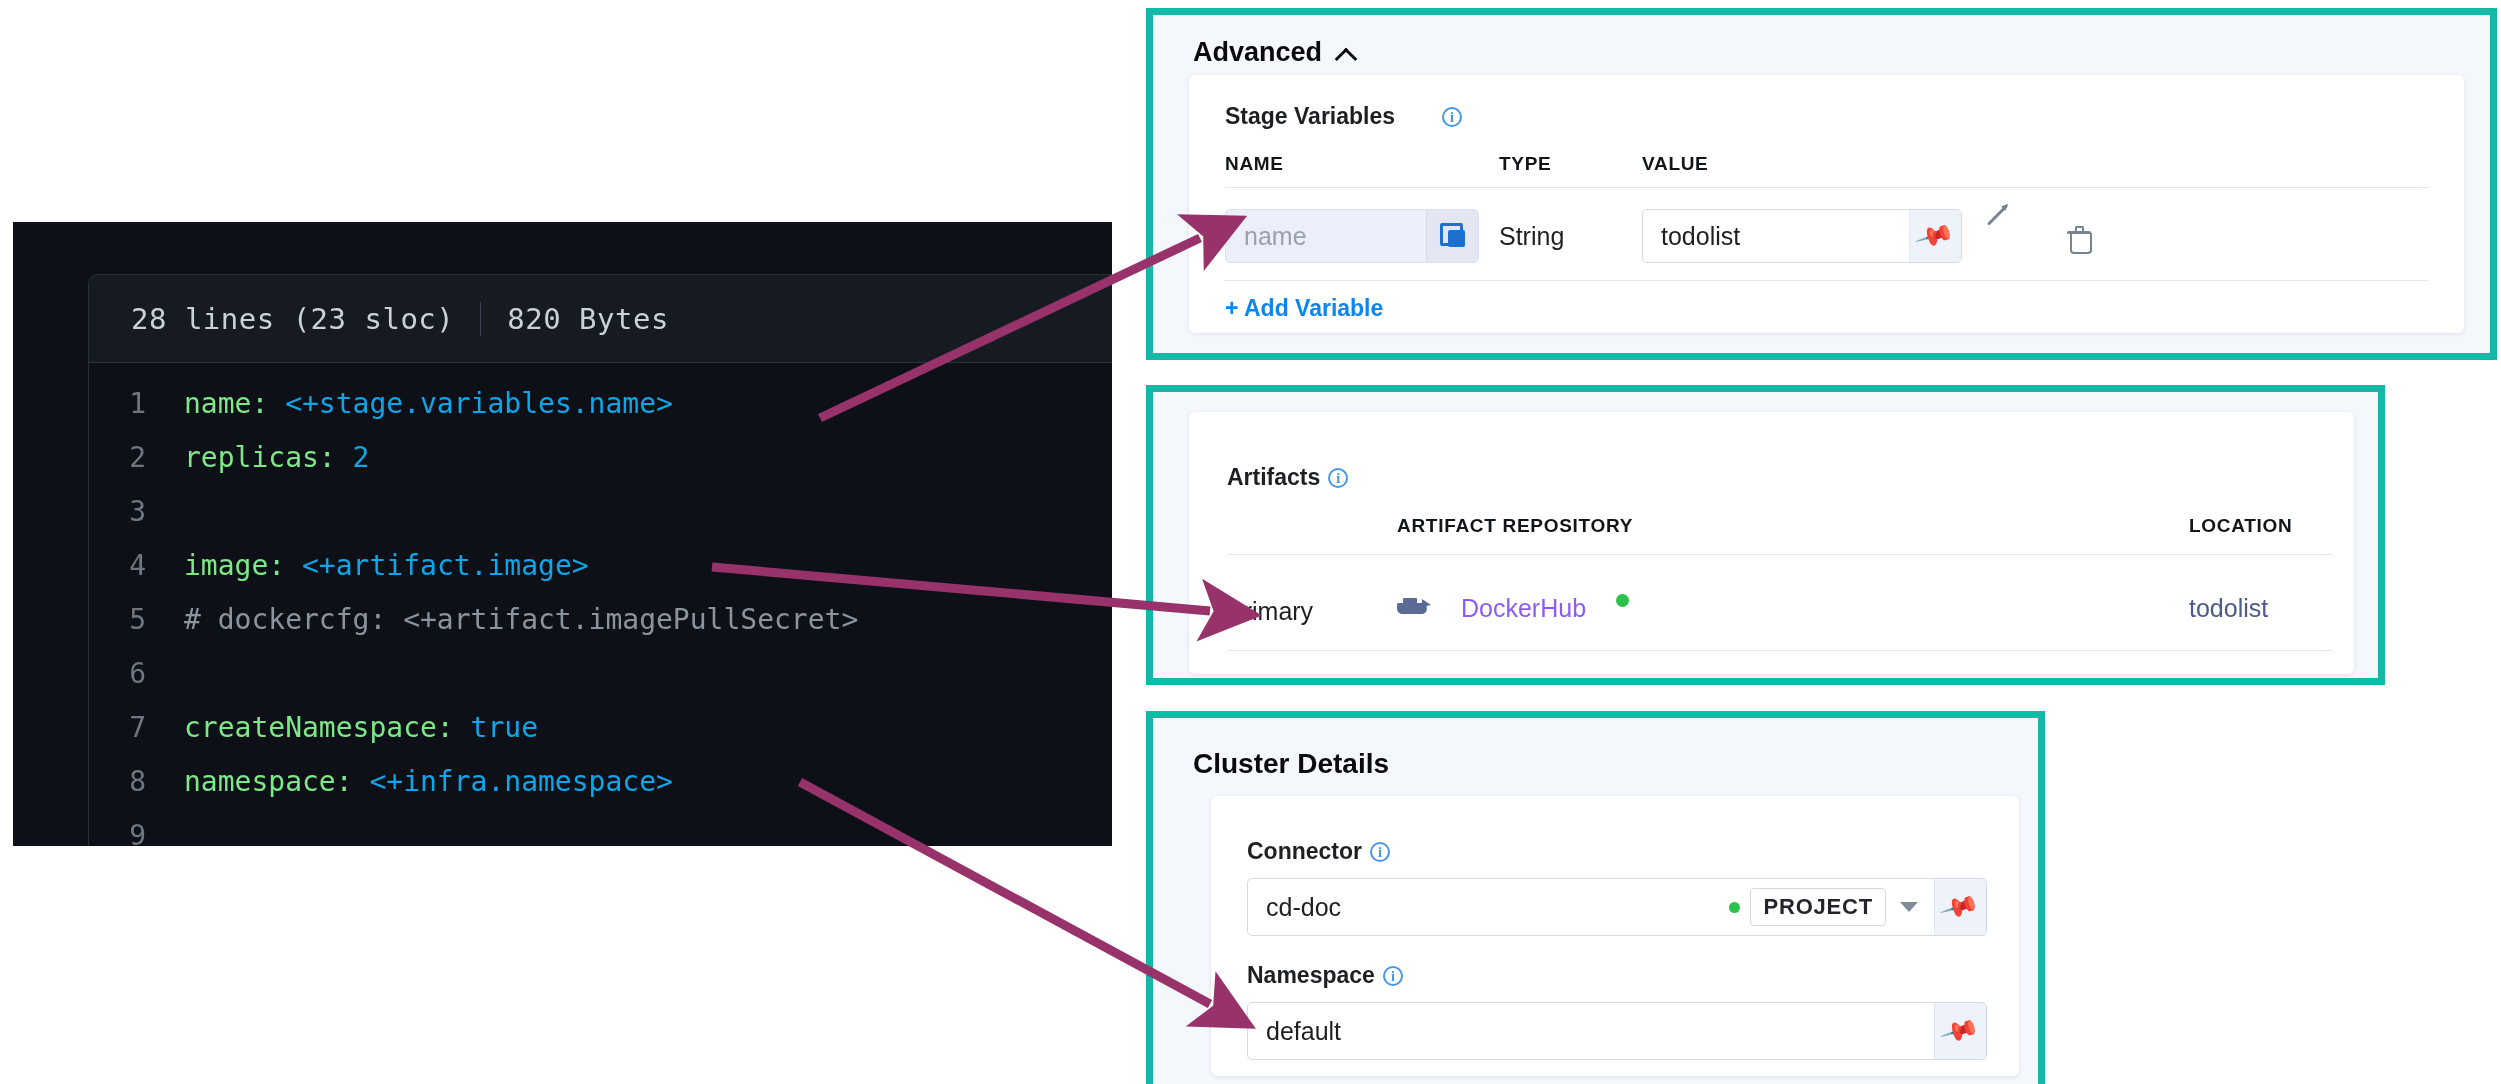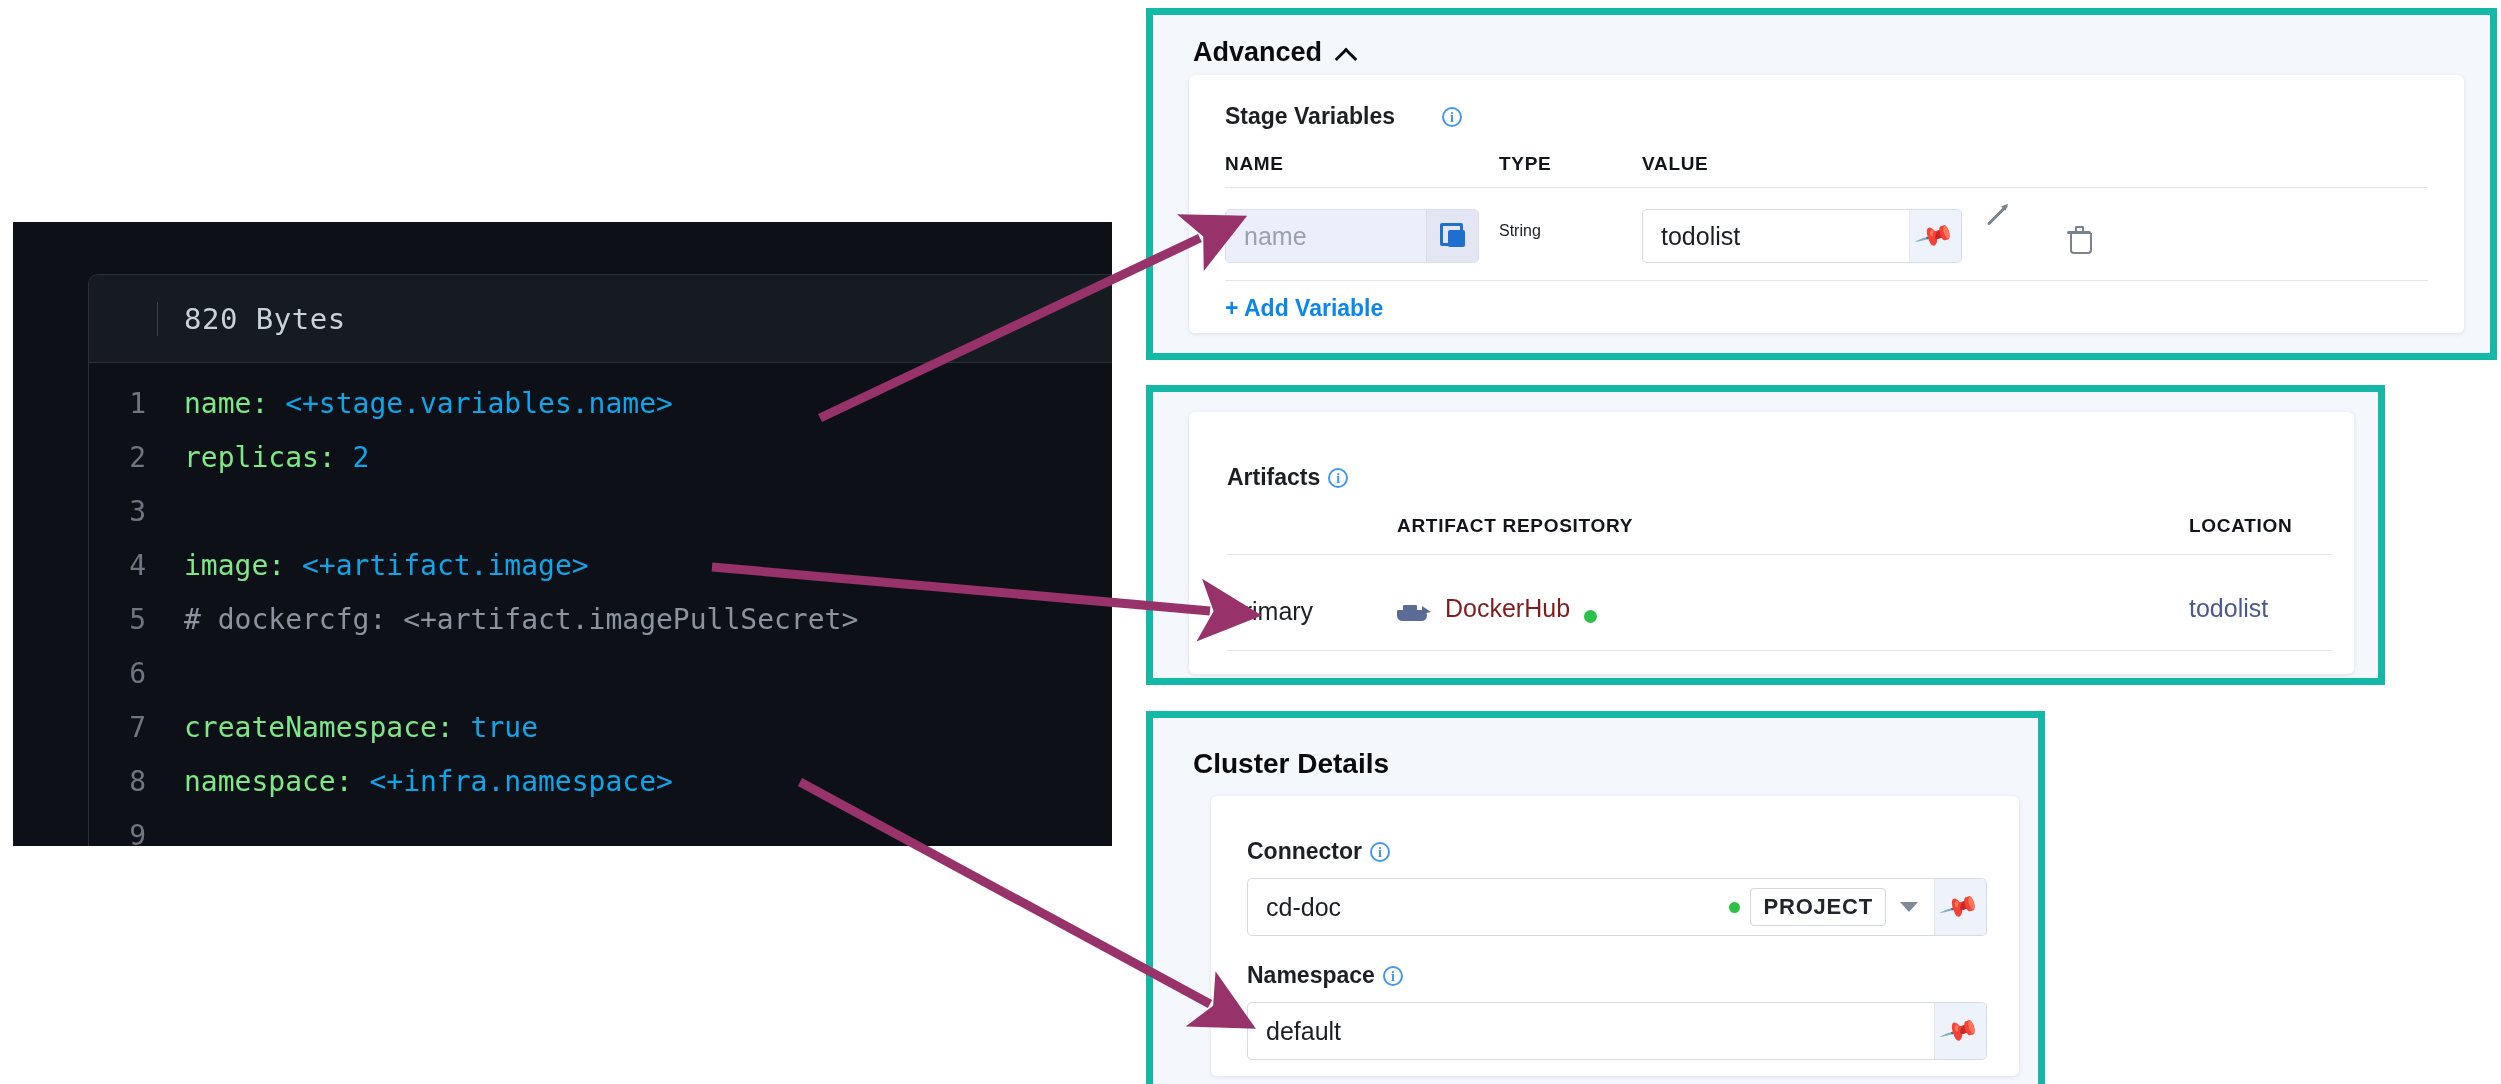--- a/index.html
+++ b/index.html
@@ -214,30 +214,30 @@
   }
 
   .link-btn {
     position: absolute;
     font-size: 23px; font-weight: bold; color: #0a86ef;
     cursor: pointer; white-space: nowrap;
   }
 
   .type-text {
     position: absolute;
-    font-size: 16px; color: #1c1f23;
+    font-size: 25px; color: #1c1f23;
   }
 
   
   .art-card { left: 36px; top: 20px; width: 1165px; height: 262px; }
   .art-name { position: absolute; font-size: 25px; color: #1c1f23; }
   .repo-cell {
     position: absolute;
-    display: flex; align-items: flex-end; gap: 14px;
-    font-size: 25px; color: #7f1d1d;
+    display: flex; align-items: flex-start; gap: 30px;
+    font-size: 25px; color: #8b5cf6;
   }
   .whale {
     display: inline-block; width: 34px; height: 22px; position: relative;
   }
   .whale-body {
     position: absolute; left: 0; bottom: 2px;
     width: 30px; height: 11px;
     background: #5a6b96;
     border-radius: 3px 12px 12px 12px;
   }
@@ -283,20 +283,21 @@
   .arrows { position: absolute; left: 0; top: 0; width: 2501px; height: 1084px; pointer-events: none; }
 </style>
 </head>
 <body>
 
 <div id="root">
 
   <div class="code-panel">
     <div class="code-inner">
       <div class="code-meta">
+        <span>28 lines (23 sloc)</span>
         <span class="sep"></span>
         <span>820 Bytes</span>
       </div>
       <div class="code-lines">
 
         <div class="code-row">
           <span class="ln">1</span>
           <span class="ctext"><span class="tok-key">name:</span> <span class="tok-val">&lt;+stage.variables.name&gt;</span></span>
         </div>
 

